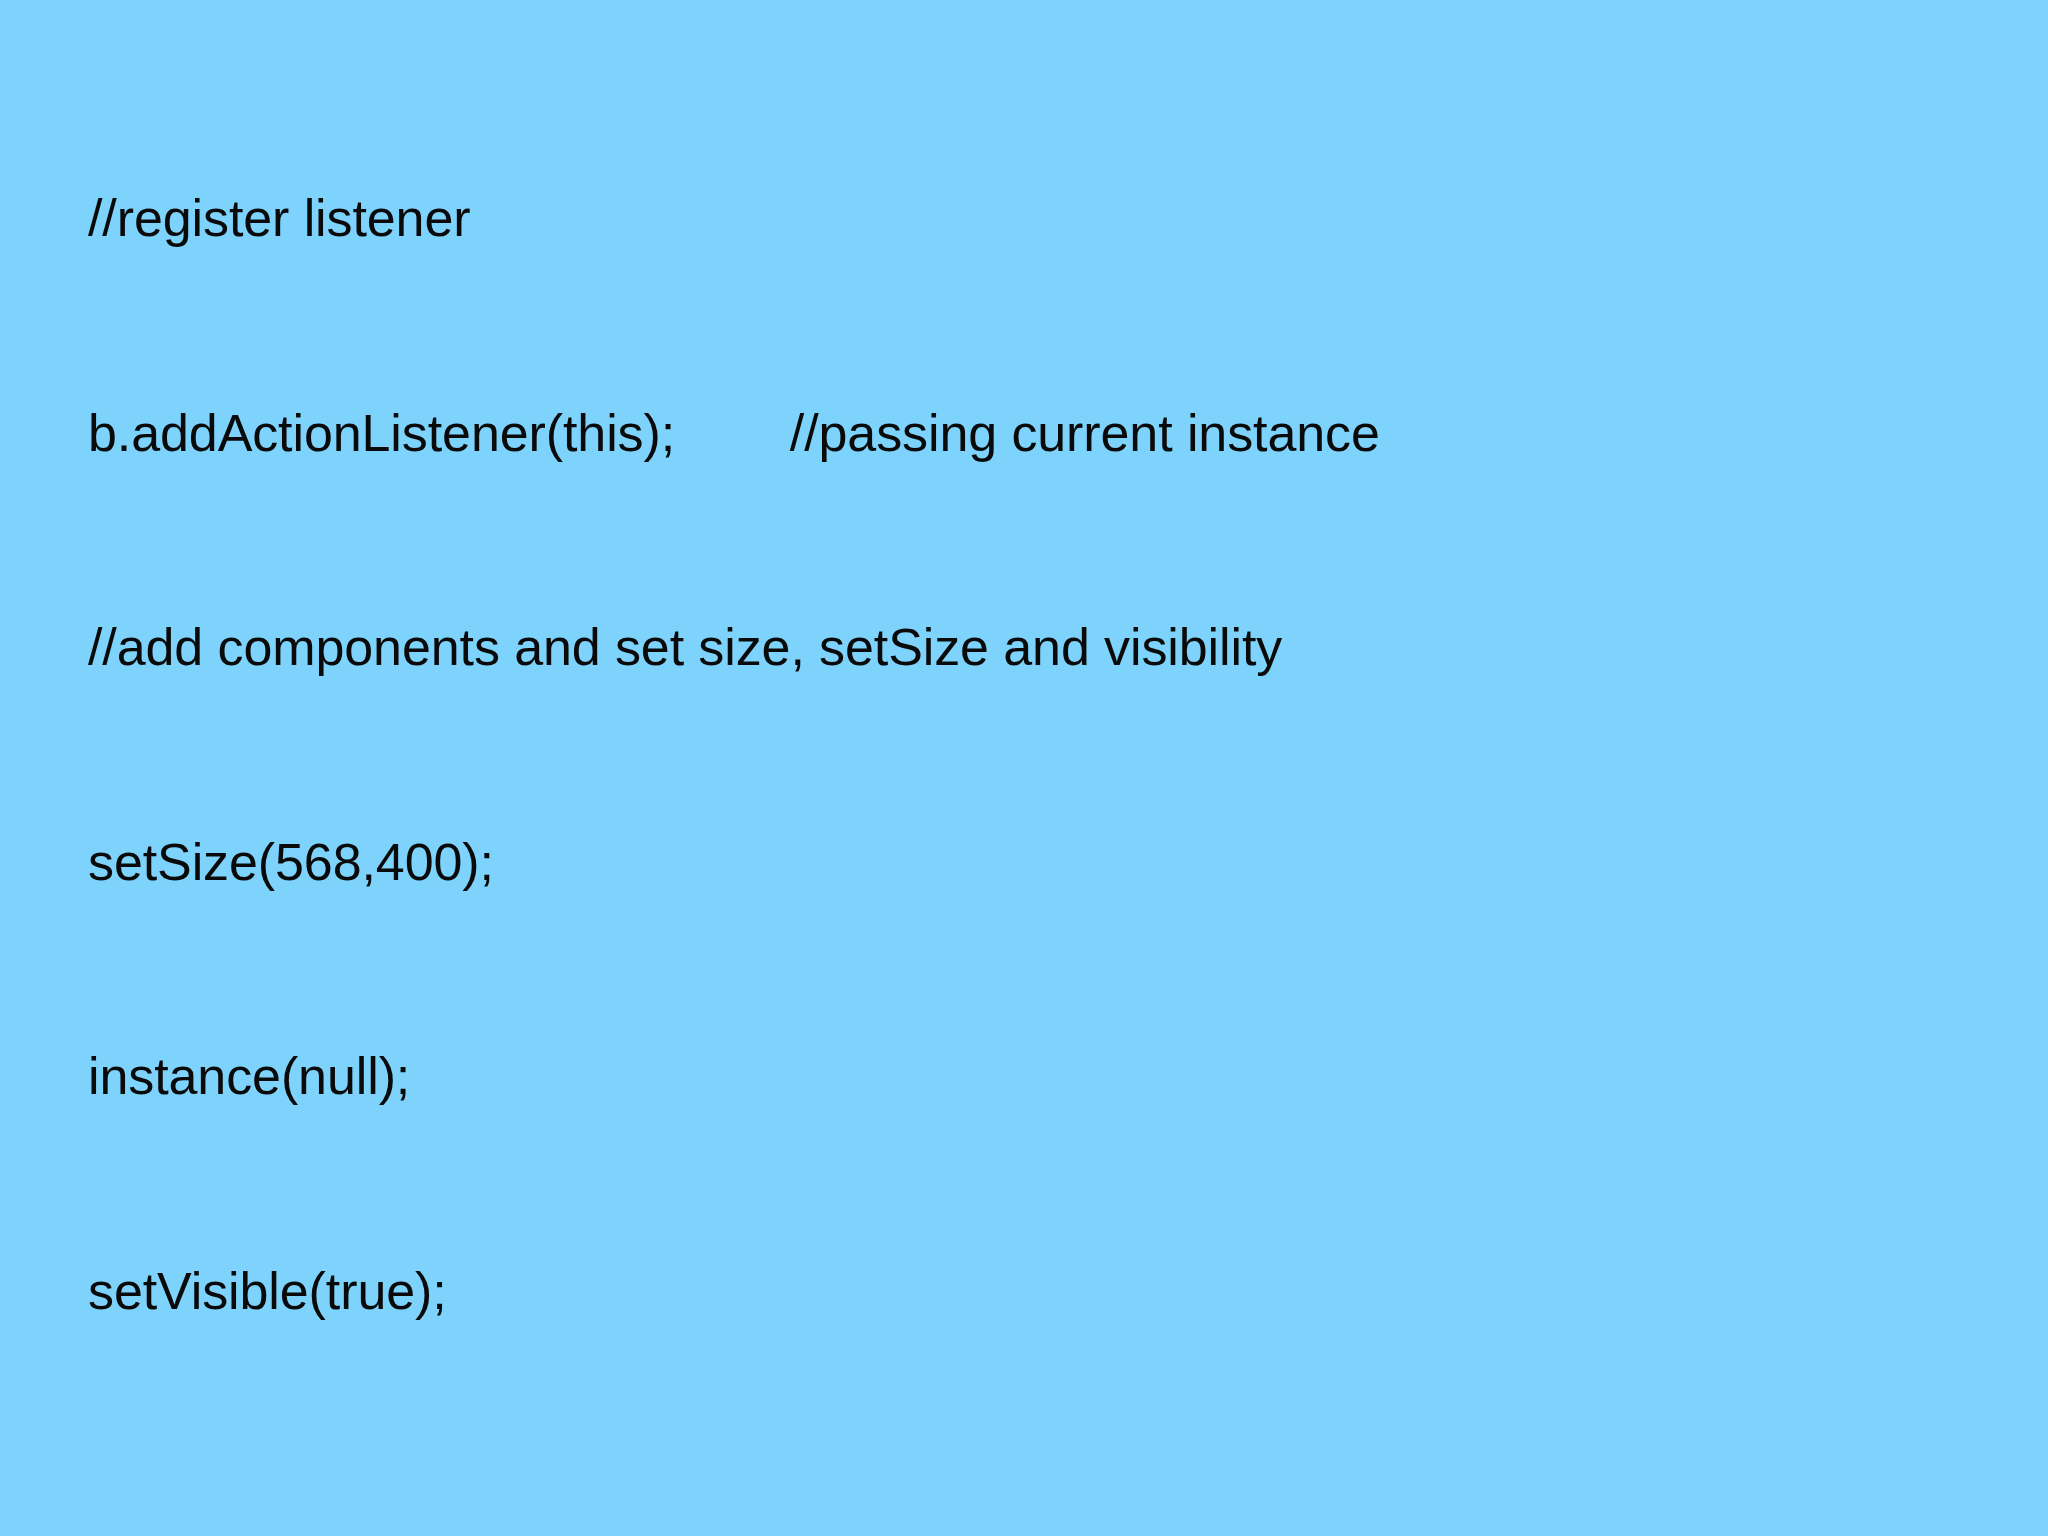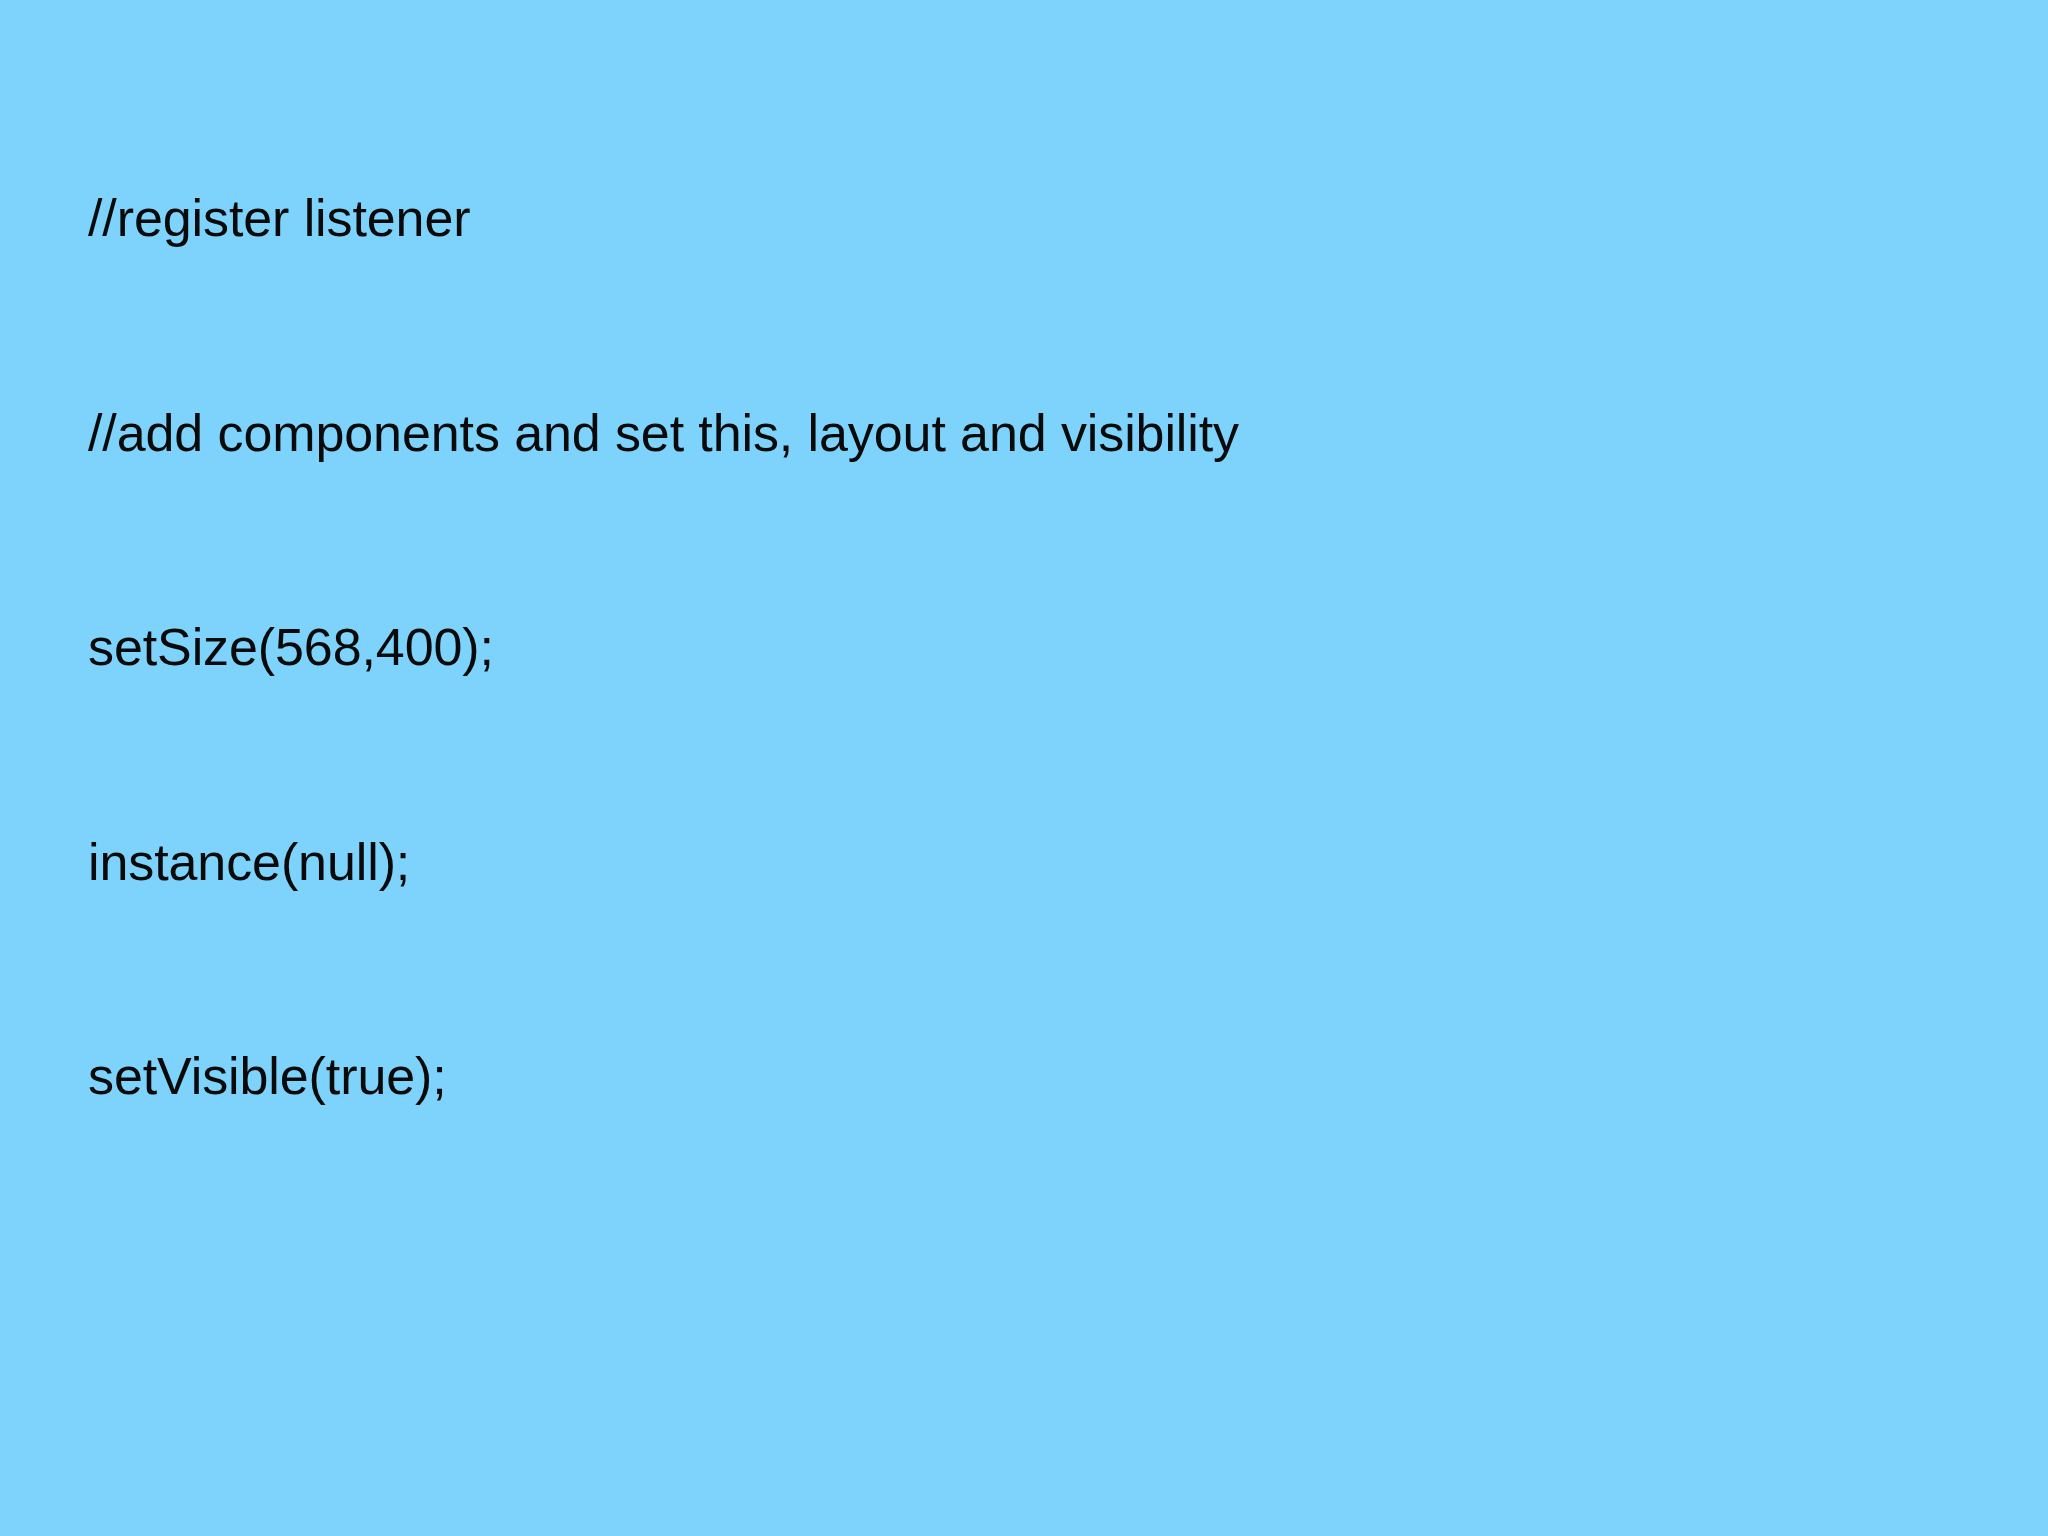--- a/index.html
+++ b/index.html
@@ -39,21 +39,22 @@
     min-height: 71.5px;
     font-variant-ligatures: common-ligatures;
   }
 </style>
 </head>
 <body>
 
 <div id="slide">
   <div id="code-block">
     <span class="code-line">//register listener</span>
-    <span class="code-line">//add components and set this, layout and visibility</span>
+    <span class="code-line">b.addActionListener(this);        //passing current instance</span>
+    <span class="code-line">//add components and set size, setSize and visibility</span>
     <span class="code-line">setSize(568,400);</span>
     <span class="code-line">instance(null);</span>
     <span class="code-line">setVisible(true);</span>
     
     
     
     
     
     
     

